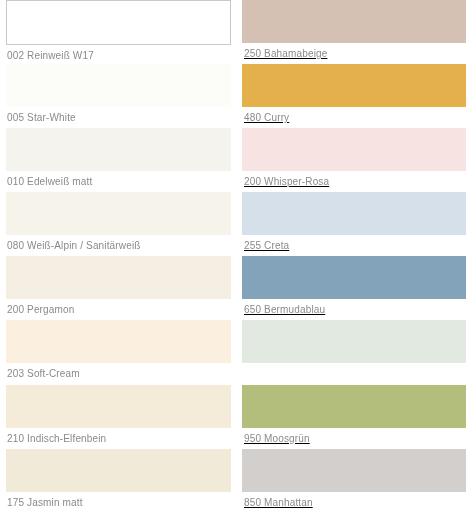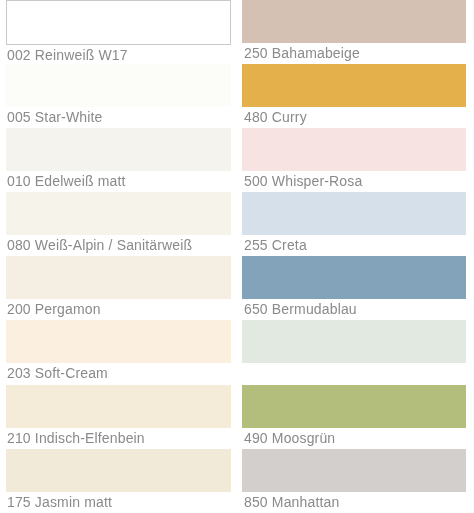--- a/index.html
+++ b/index.html
@@ -33,20 +33,21 @@
   .column-left {
     width: 237px;
     padding-left: 6px;
     padding-right: 6px;
   }
 
   .column-right {
     width: 237px;
     padding-left: 5px;
     padding-right: 8px;
+    text-decoration: underline;
   }
 
   .swatch-row {
     height: 64.1px;
     display: flex;
     flex-direction: column;
     justify-content: flex-start;
     box-sizing: border-box;
   }
 
@@ -59,21 +60,21 @@
 
   .swatch-chip.bordered {
     border: 1px solid #c9c9c9;
     height: 45px;
   }
 
   .swatch-label {
     flex: 0 0 auto;
     height: 21px;
     line-height: 21px;
-    font-size: 14px;
+    font-size: 10px;
     letter-spacing: 0.15px;
     color: #8a8a8a;
     white-space: nowrap;
     overflow: hidden;
     padding-left: 1px;
     box-sizing: border-box;
   }
 
   .column-right .swatch-label {
     padding-left: 2px;
@@ -135,40 +136,40 @@
       <div class="swatch-label">250 Bahamabeige</div>
     </div>
 
     <div class="swatch-row">
       <div class="swatch-chip" style="background-color: rgb(227, 176, 75);"></div>
       <div class="swatch-label">480 Curry</div>
     </div>
 
     <div class="swatch-row">
       <div class="swatch-chip" style="background-color: rgb(248, 227, 227);"></div>
-      <div class="swatch-label">500 Whisper-Rosa</div>
+      <div class="swatch-label">200 Whisper-Rosa</div>
     </div>
 
     <div class="swatch-row">
       <div class="swatch-chip" style="background-color: rgb(214, 224, 234);"></div>
       <div class="swatch-label">255 Creta</div>
     </div>
 
     <div class="swatch-row">
       <div class="swatch-chip" style="background-color: rgb(131, 163, 186);"></div>
       <div class="swatch-label">650 Bermudablau</div>
     </div>
 
     <div class="swatch-row">
       <div class="swatch-chip" style="background-color: rgb(226, 233, 224);"></div>
     </div>
 
     <div class="swatch-row">
       <div class="swatch-chip" style="background-color: rgb(179, 190, 124);"></div>
-      <div class="swatch-label">490 Moosgrün</div>
+      <div class="swatch-label">950 Moosgrün</div>
     </div>
 
     <div class="swatch-row">
       <div class="swatch-chip" style="background-color: rgb(210, 207, 204);"></div>
       <div class="swatch-label">850 Manhattan</div>
     </div>
 
   </div>
 
 </div>

